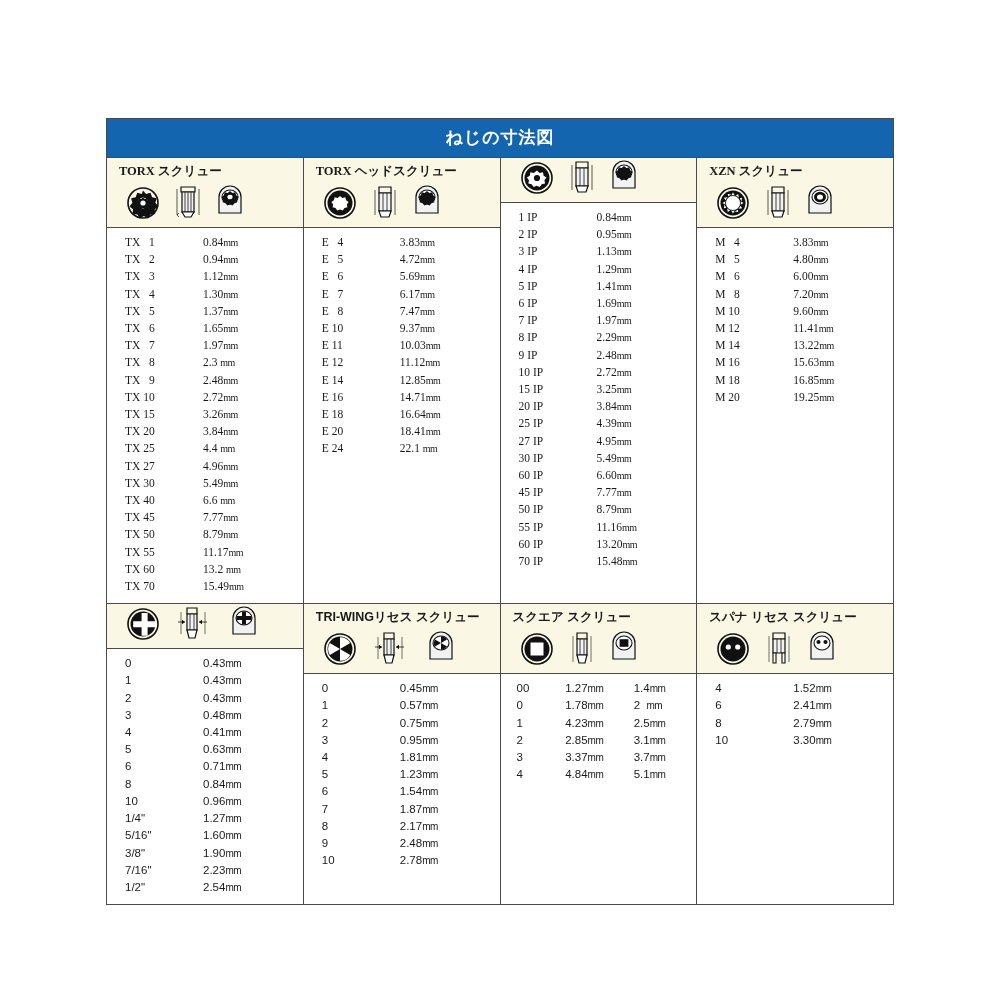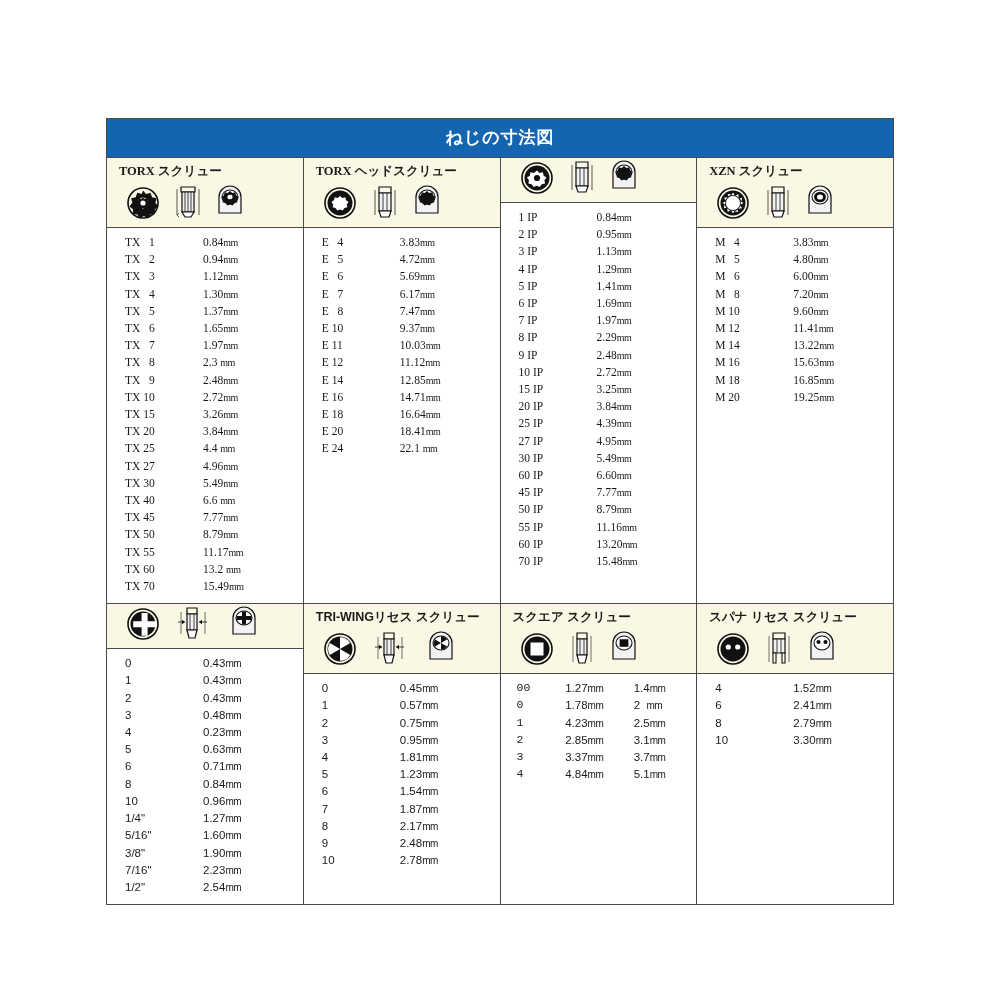--- a/index.html
+++ b/index.html
@@ -94,21 +94,21 @@
     width: 46%;
     padding-left: 18px;
     box-sizing: border-box;
   }
   .c-val {
     width: 54%;
     padding-left: 6px;
     box-sizing: border-box;
   }
   
-  .sq .c-size { width: 30%; padding-left: 16px; font-family: Liberation Mono, monospace; }
+  .sq .c-size { width: 30%; padding-left: 16px; }
   .sq .c-val  { width: 35%; padding-left: 6px; }
   .sq .c-val2 { width: 35%; padding-left: 6px; box-sizing: border-box; }
 
   .mm { font-size: 10px; letter-spacing: -0.5px; }
 
   .block-top-height { min-height: 312px; font-family: Liberation Serif, serif; }
   .block-bot-height { min-height: 258px; }
 
   svg { display: block; }
 </style>
@@ -370,21 +370,21 @@
                 <path d="M15 9.6 h4 v4.3 h5.6 v4.2 h-5.6 v4.3 h-4 v-4.3 h-5.6 v-4.2 h5.6z" fill="#111"></path>
               </svg>
             </span>
           </div>
         </div>
         <div class="block-body">
           <div class="data-row"><span class="c-size">0</span><span class="c-val"><span>0.43</span><span class="mm">mm</span></span></div>
           <div class="data-row"><span class="c-size">1</span><span class="c-val"><span>0.43</span><span class="mm">mm</span></span></div>
           <div class="data-row"><span class="c-size">2</span><span class="c-val"><span>0.43</span><span class="mm">mm</span></span></div>
           <div class="data-row"><span class="c-size">3</span><span class="c-val"><span>0.48</span><span class="mm">mm</span></span></div>
-          <div class="data-row"><span class="c-size">4</span><span class="c-val"><span>0.23</span><span class="mm">mm</span></span></div>
+          <div class="data-row"><span class="c-size">4</span><span class="c-val"><span>0.41</span><span class="mm">mm</span></span></div>
           <div class="data-row"><span class="c-size">5</span><span class="c-val"><span>0.63</span><span class="mm">mm</span></span></div>
           <div class="data-row"><span class="c-size">6</span><span class="c-val"><span>0.71</span><span class="mm">mm</span></span></div>
           <div class="data-row"><span class="c-size">8</span><span class="c-val"><span>0.84</span><span class="mm">mm</span></span></div>
           <div class="data-row"><span class="c-size">10</span><span class="c-val"><span>0.96</span><span class="mm">mm</span></span></div>
           <div class="data-row"><span class="c-size">1/4"</span><span class="c-val"><span>1.27</span><span class="mm">mm</span></span></div>
           <div class="data-row"><span class="c-size">5/16"</span><span class="c-val"><span>1.60</span><span class="mm">mm</span></span></div>
           <div class="data-row"><span class="c-size">3/8"</span><span class="c-val"><span>1.90</span><span class="mm">mm</span></span></div>
           <div class="data-row"><span class="c-size">7/16"</span><span class="c-val"><span>2.23</span><span class="mm">mm</span></span></div>
           <div class="data-row"><span class="c-size">1/2"</span><span class="c-val"><span>2.54</span><span class="mm">mm</span></span></div>
         </div>

